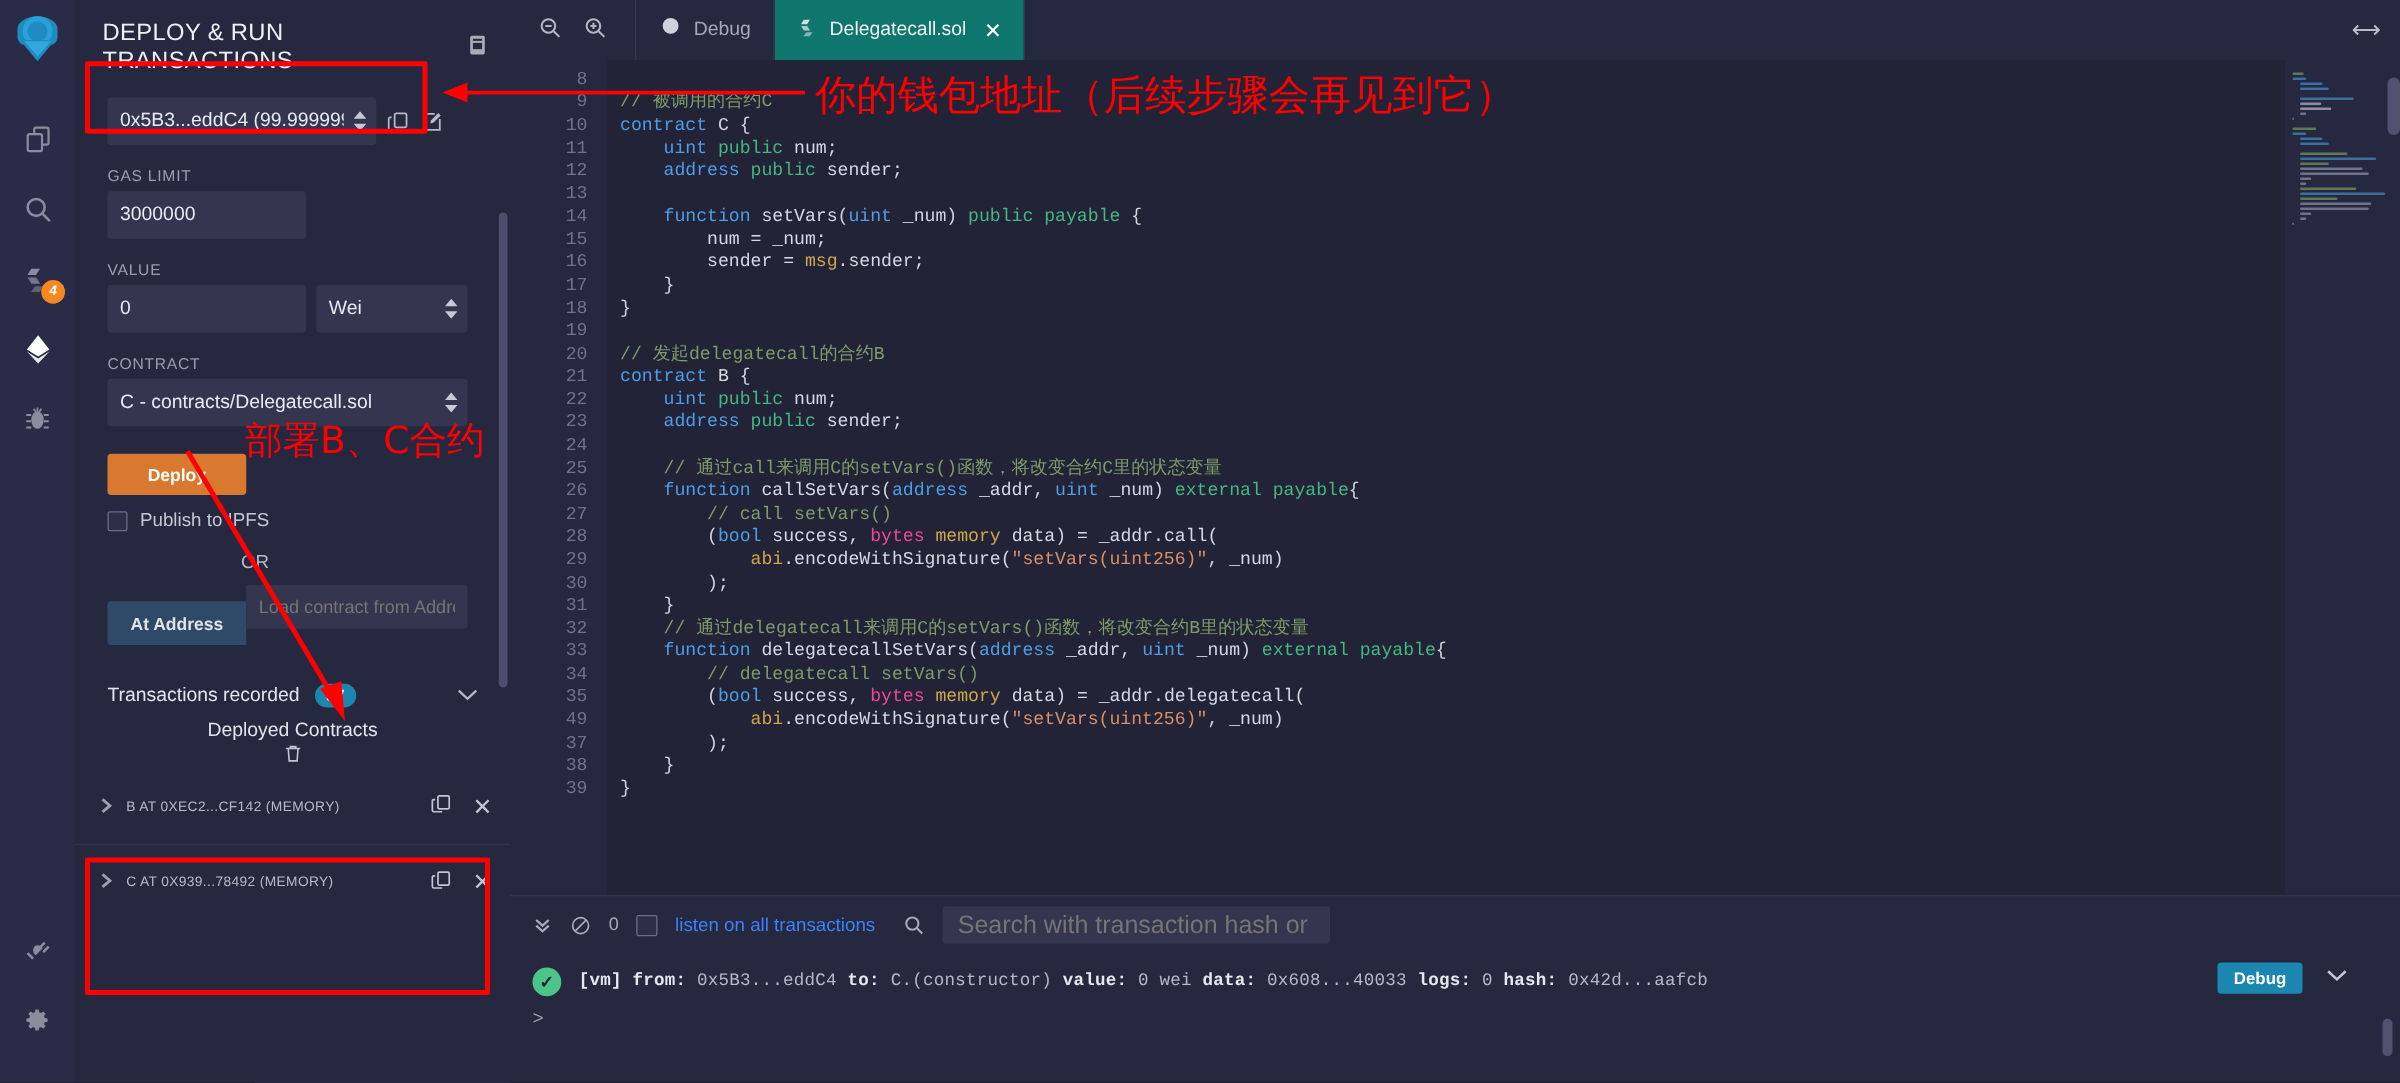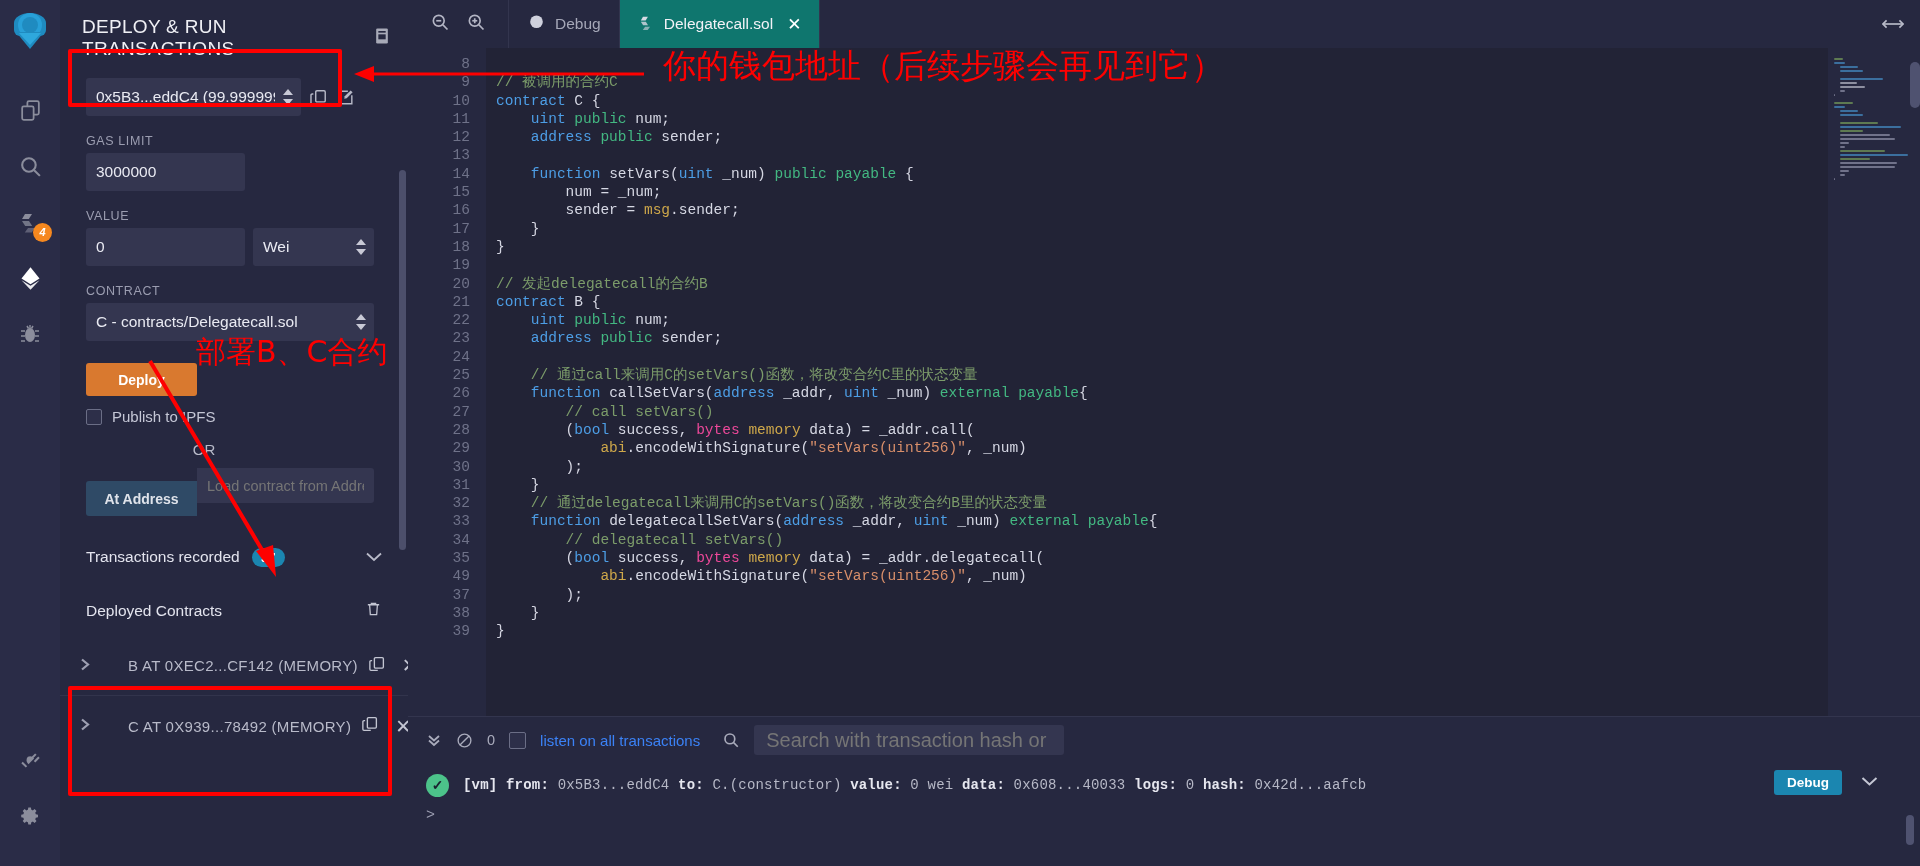--- a/index.html
+++ b/index.html
@@ -94,28 +94,28 @@
 
   .sec-row {
     display: flex; align-items: center; justify-content: space-between;
     padding: 0 26px 0 26px; margin-top: 26px; height: 30px;
   }
   .sec-label { font-size: 15.5px; color: #e3e4ee; }
   .count-badge {
     background: #1b86b0; color: #fff; font-size: 13px; font-weight: bold;
     border-radius: 10px; padding: 2px 9px; margin-left: 8px;
   }
-  .sec-row2 { margin-top: 24px; }
+  .sec-row2 { margin-top: 4px; flex-direction: column; }
 
   .dc-item {
     display: flex; align-items: center; height: 60px; padding: 0 14px 0 20px;
     gap: 10px; border-bottom: 1px solid #32344c;
   }
   .dc-caret { color: #9d9fb2; font-size: 13px; }
-  .dc-name { flex: 1; font-size: 15px; color: #b8bac9; letter-spacing: .3px; white-space: nowrap; margin-left: 27px; }
+  .dc-name { flex: 1; font-size: 11px; color: #b8bac9; letter-spacing: .3px; white-space: nowrap; }
   .dc-icon { color: #c3c5d2; }
 
   .panel-scrollbar {
     position: absolute; right: 2px; top: 170px; width: 7px; height: 380px;
     background: #4c4f6b; border-radius: 4px;
   }
 
   
   .main { flex: 1; height: 866px; display: flex; flex-direction: column; background: #222336; min-width: 0; }
   .tabbar { height: 48px; display: flex; align-items: stretch; background: #262840; }
@@ -606,21 +606,21 @@
     </div>
   </div>
 
   <div class="anno anno-box" style="left:68px; top:49px; width:274px; height:58px;"></div>
 
   <svg class="anno" style="left:352px; top:60px;" width="300" height="36">
     <line x1="292" y1="14" x2="18" y2="14" stroke="#fe0000" stroke-width="3"></line>
     <path d="M2 14 L22 6 L22 22 Z" fill="#fe0000"></path>
   </svg>
 
-  <div class="anno anno-text" style="left:652px; top:44px;margin-left:11px;">你的钱包地址（后续步骤会再见到它）</div>
+  <div class="anno anno-text" style="left:652px; top:54px;">你的钱包地址（后续步骤会再见到它）</div>
 
   <div class="anno anno-text small" style="left:196px; top:332px;">部署B、C合约</div>
 
   <svg class="anno" style="left:140px; top:355px;" width="160" height="230">
     <line x1="10" y1="6" x2="128" y2="205" stroke="#fe0000" stroke-width="4"></line>
     <path d="M136 222 L116 196 L133 190 Z" fill="#fe0000"></path>
   </svg>
 
   <div class="anno anno-box" style="left:68px; top:686px; width:324px; height:110px;"></div>
 

